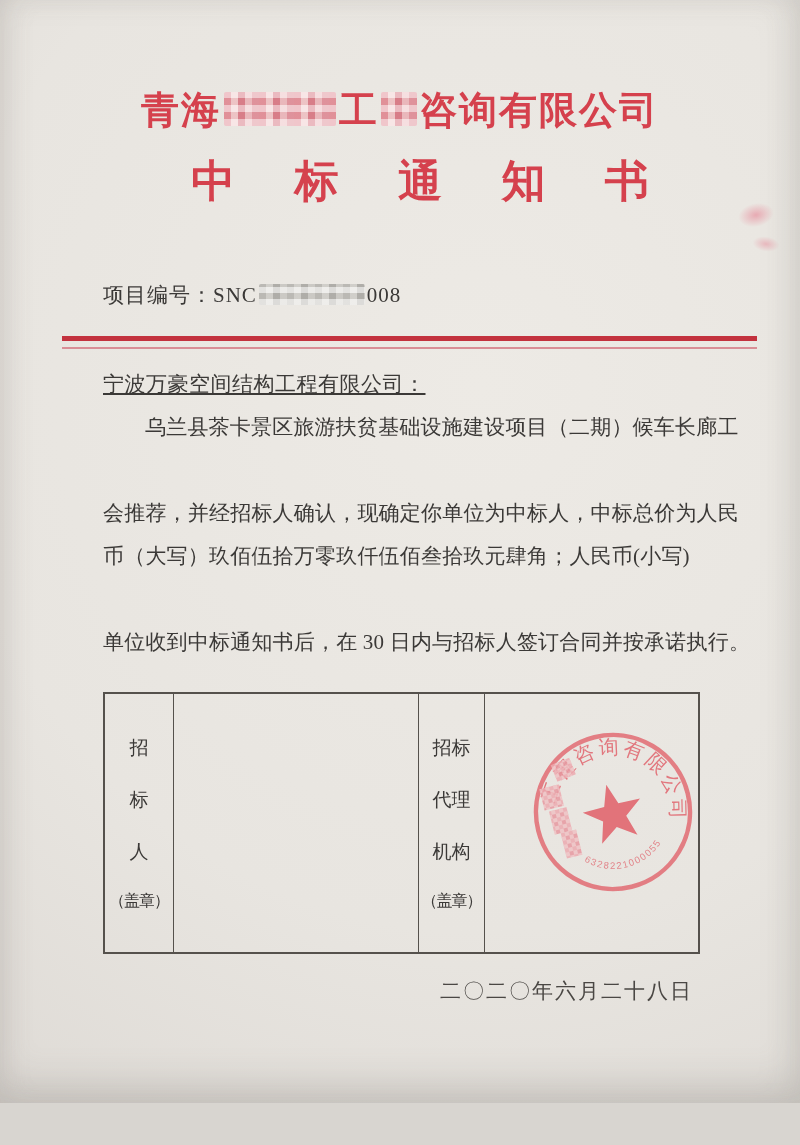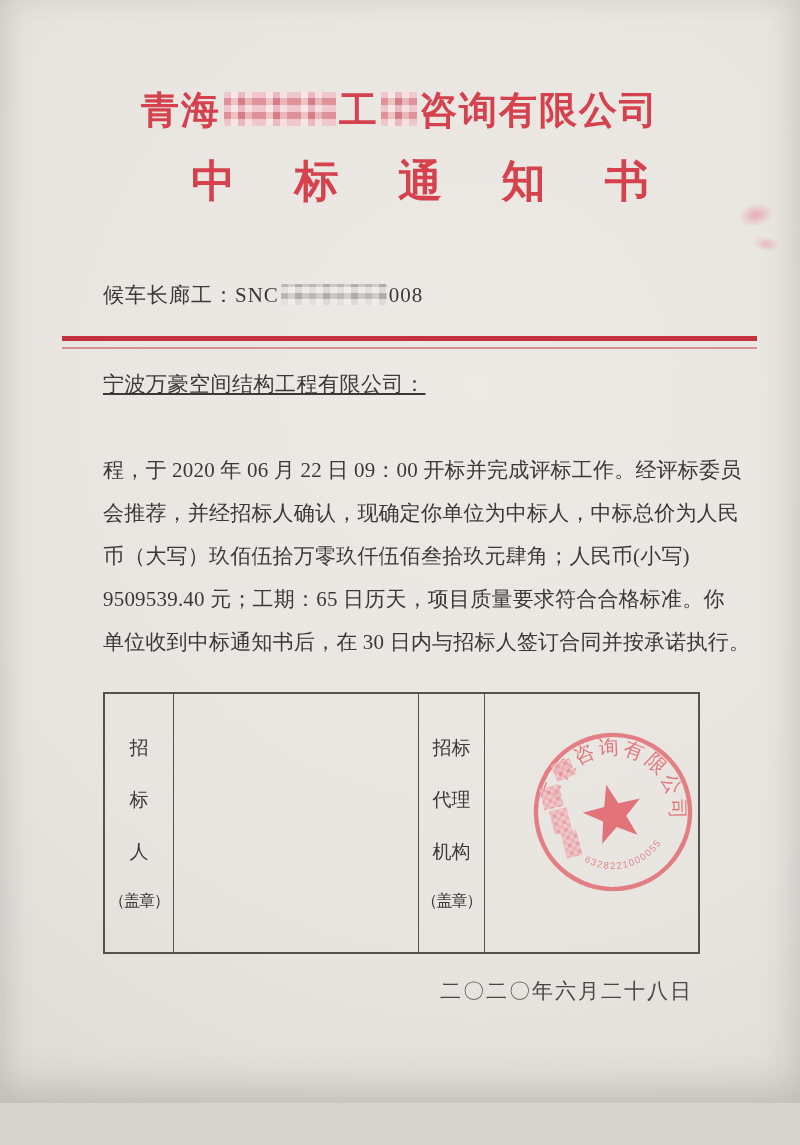--- a/index.html
+++ b/index.html
@@ -89,34 +89,33 @@
 
 <div class="page">
 
   <div class="company-title">
     <span>青海</span><span class="px px-red px-title"></span><span>工</span><span class="px px-red px-title-sm"></span><span>咨询有限公司</span>
   </div>
 
   <div class="doc-title">中标通知书</div>
 
   <div class="project-line">
-    <span>候车长廊工：</span><span>SNC</span><span class="px px-gray px-code"></span><span>008</span>
+    <span>项目编号：</span><span>SNC</span><span class="px px-gray px-code"></span><span>008</span>
   </div>
 
   <div class="red-rule">
     <div class="thick"></div>
     <div class="thin"></div>
   </div>
 
   <div class="addressee">宁波万豪空间结构工程有限公司：</div>
 
-  <div class="body-line" style="top:456px;">程，于 2020 年 06 月 22 日 09：00 开标并完成评标工作。经评标委员</div>
+  <div class="body-line indent" style="top:413px;">乌兰县茶卡景区旅游扶贫基础设施建设项目（二期）候车长廊工</div>
   <div class="body-line" style="top:542px;">币（大写）玖佰伍拾万零玖仟伍佰叁拾玖元肆角；人民币(小写)</div>
   <div class="body-line" style="top:499px;">会推荐，并经招标人确认，现确定你单位为中标人，中标总价为人民</div>
-  <div class="body-line" style="top:585px;">9509539.40 元；工期：65 日历天，项目质量要求符合合格标准。你</div>
   <div class="body-line" style="top:628px;text-align:center;">单位收到中标通知书后，在 30 日内与招标人签订合同并按承诺执行。</div>
 
   <div class="sig-table">
     <div class="sig-cell label-cell">
       <span>招</span>
       <span>标</span>
       <span>人</span>
       <span class="stamp-word">（盖章）</span>
     </div>
     <div class="sig-cell"></div>

